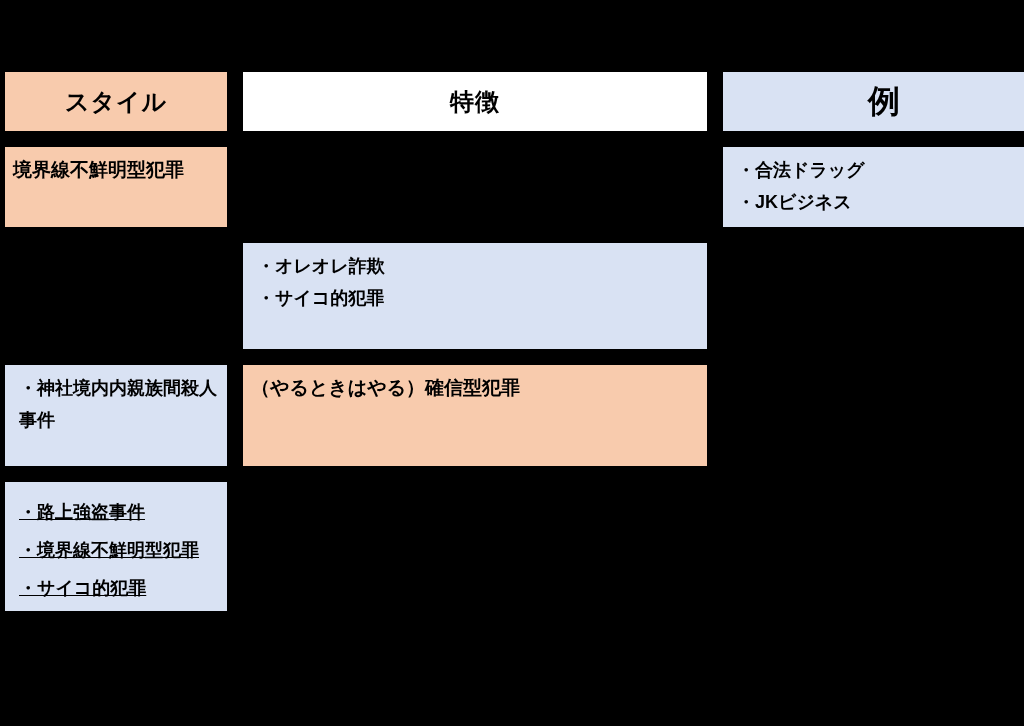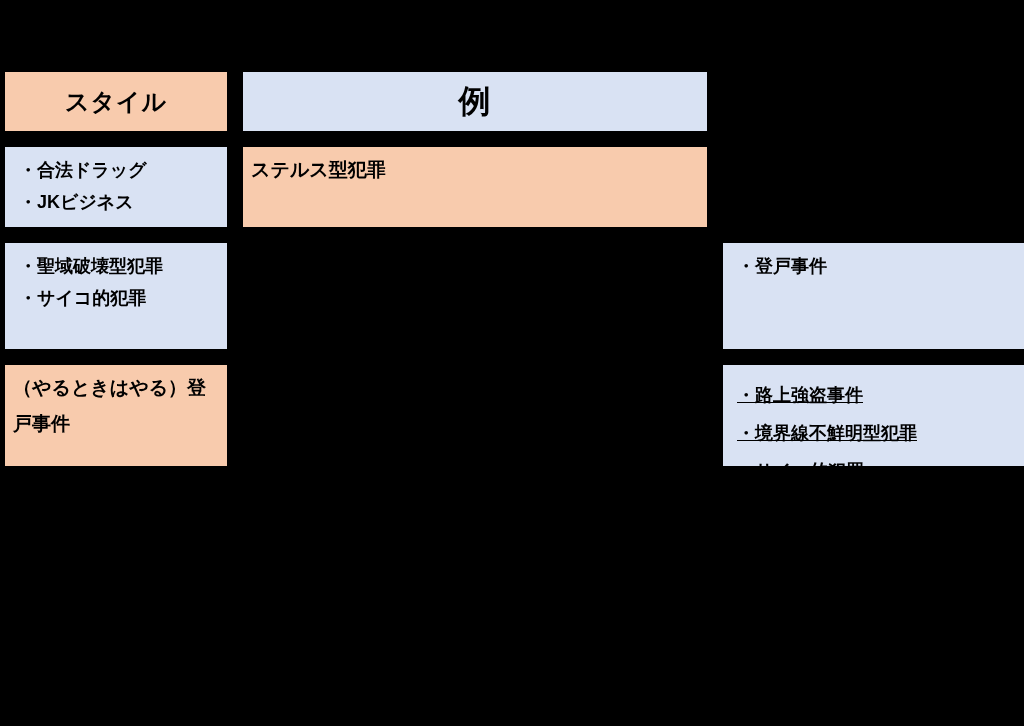--- a/index.html
+++ b/index.html
@@ -63,47 +63,48 @@
   .example-list.loose { padding-top: 4px; text-decoration: underline; }
   .example-list.loose li { line-height: 38px; }
 </style>
 </head>
 <body>
 
 <div class="slide">
   <div class="crime-table">
 
     <div class="cell col-style th">スタイル</div>
+    <div class="cell th th-feature">特徴</div>
     <div class="cell col-example th th-example">例</div>
 
+    <div class="cell col-style body-style">境界線不鮮明型犯罪</div>
     <div class="cell col-feature"></div>
     <div class="cell col-example body-example">
       <ul class="example-list">
         <li>・合法ドラッグ</li>
         <li>・JKビジネス</li>
       </ul>
     </div>
 
-    <div class="cell col-style body-style">ステルス型犯罪</div>
     <div class="cell col-feature"></div>
     <div class="cell col-example body-example">
       <ul class="example-list">
-        <li>・聖域破壊型犯罪</li>
+        <li>・オレオレ詐欺</li>
         <li>・サイコ的犯罪</li>
       </ul>
     </div>
 
     <div class="cell col-feature"></div>
     <div class="cell col-example body-example">
       <ul class="example-list">
-        <li>・登戸事件</li>
+        <li>・神社境内内親族間殺人事件</li>
       </ul>
     </div>
 
-    <div class="cell col-style body-style">（やるときはやる）登戸事件</div>
+    <div class="cell col-style body-style">（やるときはやる）確信型犯罪</div>
     <div class="cell col-feature"></div>
     <div class="cell col-example body-example">
       <ul class="example-list loose">
         <li>・路上強盗事件</li>
         <li>・境界線不鮮明型犯罪</li>
         <li>・サイコ的犯罪</li>
       </ul>
     </div>
 
   </div>

